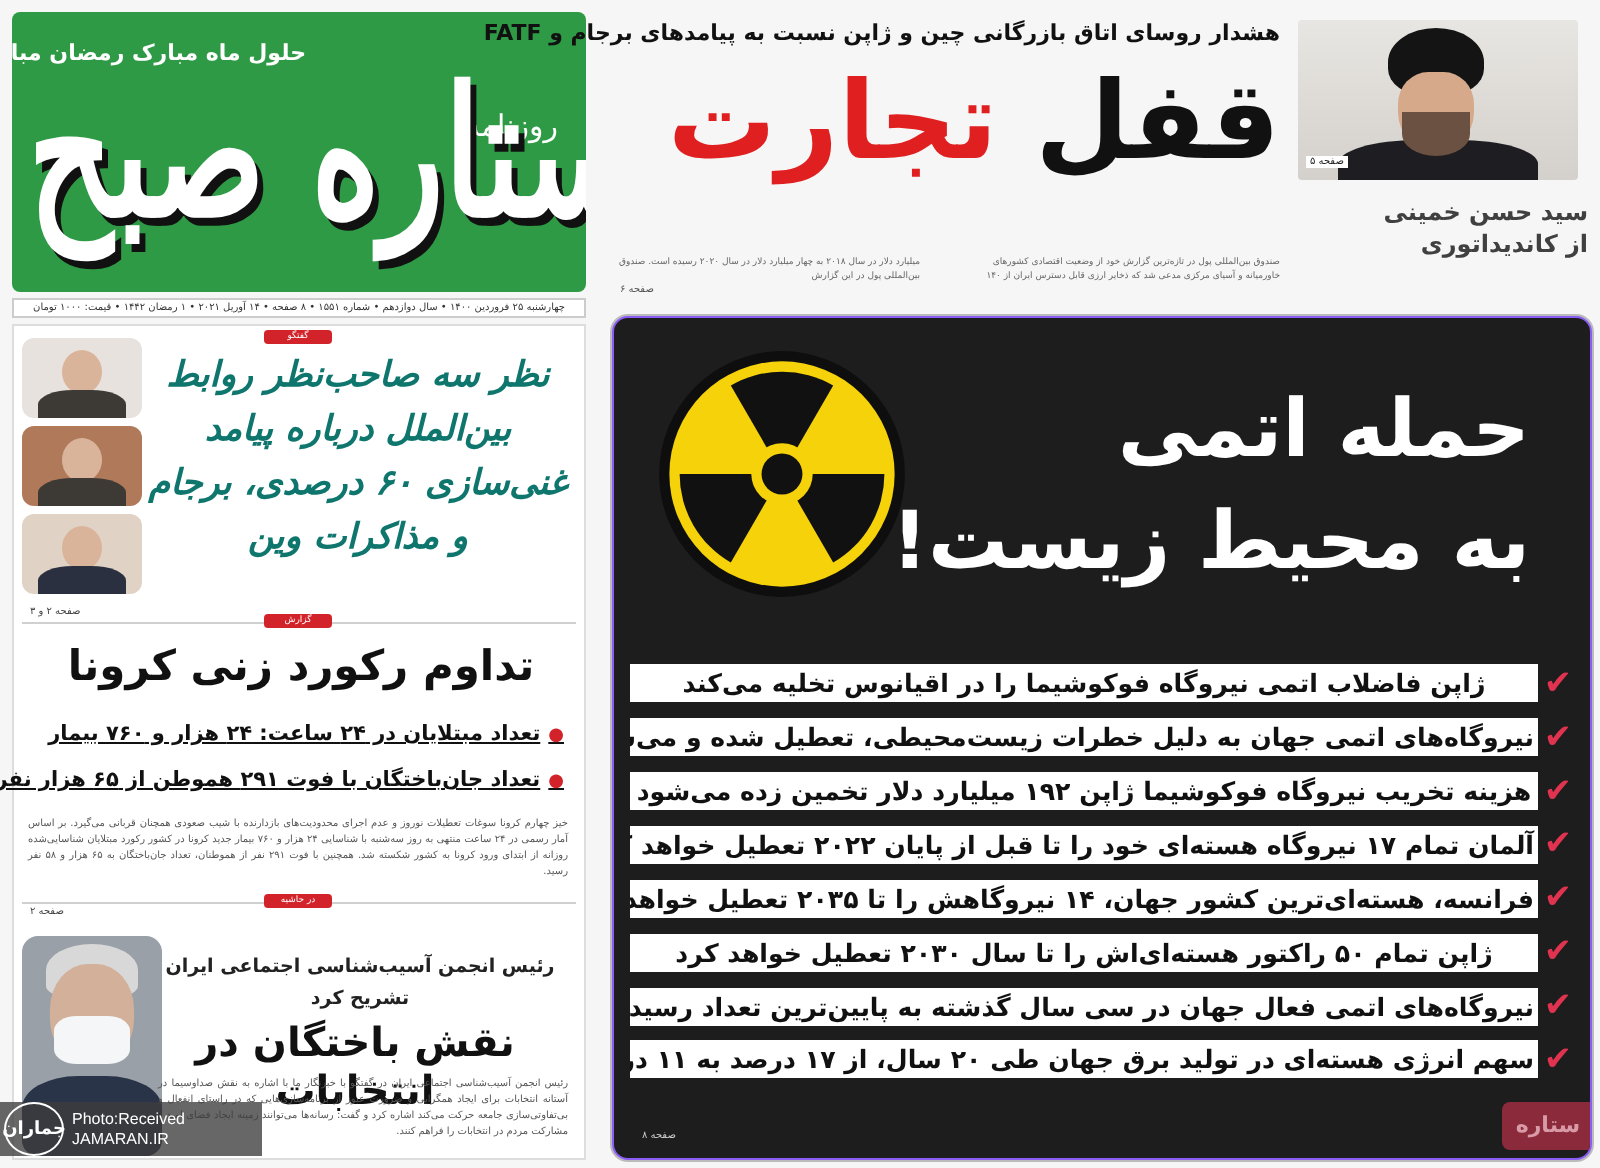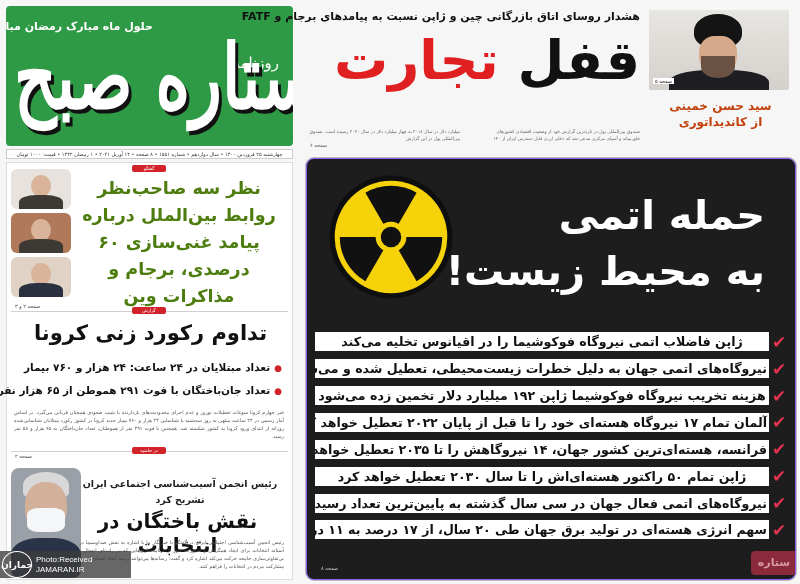--- a/index.html
+++ b/index.html
@@ -26,39 +26,39 @@
   .page-ref { position: absolute; font-size: 5px; color: #555; direction: rtl; }
 
   
   .portrait-card { position: absolute; left: 647px; top: 6px; width: 147px; height: 145px; }
   .portrait { position: absolute; left: 2px; top: 4px; width: 140px; height: 80px; background: linear-gradient(180deg, #e8e6e2 0%, #d4d0cb 100%); overflow: hidden; border-radius: 2px; }
   .portrait .turban { position: absolute; left: 45px; top: 4px; width: 48px; height: 34px; background: #141414; border-radius: 50% 50% 40% 40%; }
   .portrait .face { position: absolute; left: 50px; top: 26px; width: 38px; height: 40px; background: #d6a98a; border-radius: 40% 40% 50% 50%; }
   .portrait .beard { position: absolute; left: 52px; top: 46px; width: 34px; height: 22px; background: #6b5142; border-radius: 0 0 50% 50%; }
   .portrait .robe { position: absolute; left: 20px; top: 60px; width: 100px; height: 30px; background: #1e1e22; border-radius: 40% 40% 0 0; }
   .portrait .tag { position: absolute; left: 4px; top: 68px; font-size: 5px; background: #fff; color: #222; padding: 0 2px; direction: rtl; }
-  .portrait-caption { position: absolute; left: 0; width: 147px; top: 92px; text-align: center; direction: rtl; font-size: 12px; font-weight: bold; color: #c2410c; line-height: 16px; }
+  .portrait-caption { position: absolute; left: 0; width: 147px; top: 92px; direction: rtl; font-size: 12px; font-weight: bold; color: #404040; line-height: 16px; }
 
   
   .left-col { position: absolute; left: 6px; top: 162px; width: 287px; height: 418px; background: #fff; border: 1px solid #ddd; }
   .section-badge { position: absolute; left: 125px; width: 34px; height: 7px; background: #d2232a; border-radius: 2px; color: #fff; font-size: 4.5px; text-align: center; line-height: 7px; direction: rtl; }
   .pics { position: absolute; left: 4px; top: 6px; width: 62px; }
   .pic { width: 60px; height: 40px; margin-bottom: 4px; border-radius: 6px; overflow: hidden; position: relative; background: #c9bfb6; }
   .pic .head { position: absolute; left: 20px; top: 6px; width: 20px; height: 22px; border-radius: 50%; background: #d9b49a; }
   .pic .body { position: absolute; left: 8px; top: 26px; width: 44px; height: 18px; border-radius: 40% 40% 0 0; background: #3d3a36; }
   .pic.p1 { background: #e8e2de; }
   .pic.p2 { background: #b07a5a; }
   .pic.p3 { background: #e0d2c4; }
   .pic.p3 .body { background: #2a3040; }
-  .opinion-headline { position: absolute; right: 8px; top: 12px; width: 210px; direction: rtl; text-align: center; font-size: 17.5px; font-weight: bold; color: #4d7c0f; line-height: 27px; }
+  .opinion-headline { position: absolute; right: 8px; top: 12px; width: 210px; direction: rtl; text-align: center; font-size: 17.5px; font-weight: bold; color: #0f766e; line-height: 27px; font-style: italic; }
   .page-ref-sm { position: absolute; font-size: 5px; color: #444; direction: rtl; }
 
   .covid-title { position: absolute; left: 0; width: 287px; top: 158px; text-align: center; direction: rtl; font-size: 21px; font-weight: bold; color: #111; }
   .covid-bullets { position: absolute; right: 10px; top: 193px; width: 265px; direction: rtl; }
-  .covid-bullets li { list-style: none; font-size: 10.5px; font-weight: bold; color: #111; line-height: 22px; white-space: nowrap; }
+  .covid-bullets li { list-style: none; font-size: 10.5px; font-weight: bold; color: #111; line-height: 22px; white-space: nowrap; text-decoration: underline; }
   .covid-bullets li::before { content: "●"; color: #d2232a; font-size: 9px; margin-left: 4px; }
   .covid-body { position: absolute; right: 8px; top: 245px; width: 270px; direction: rtl; font-size: 5px; line-height: 8px; color: #555; text-align: justify; }
 
   .divider { position: absolute; left: 4px; right: 4px; height: 1px; background: #d0d0d0; }
 
   .interview-photo { position: absolute; left: 4px; top: 305px; width: 70px; height: 110px; border-radius: 8px; overflow: hidden; background: #9aa0a8; }
   .interview-photo .hair { position: absolute; left: 12px; top: 4px; width: 46px; height: 26px; border-radius: 50% 50% 20% 20%; background: #d8d8d8; }
   .interview-photo .face { position: absolute; left: 14px; top: 14px; width: 42px; height: 50px; border-radius: 45%; background: #d2b09a; }
   .interview-photo .mask { position: absolute; left: 16px; top: 40px; width: 38px; height: 24px; border-radius: 30%; background: #f4f6f8; }
   .interview-photo .suit { position: absolute; left: 0; top: 70px; width: 70px; height: 40px; border-radius: 40% 40% 0 0; background: #2a3448; }

